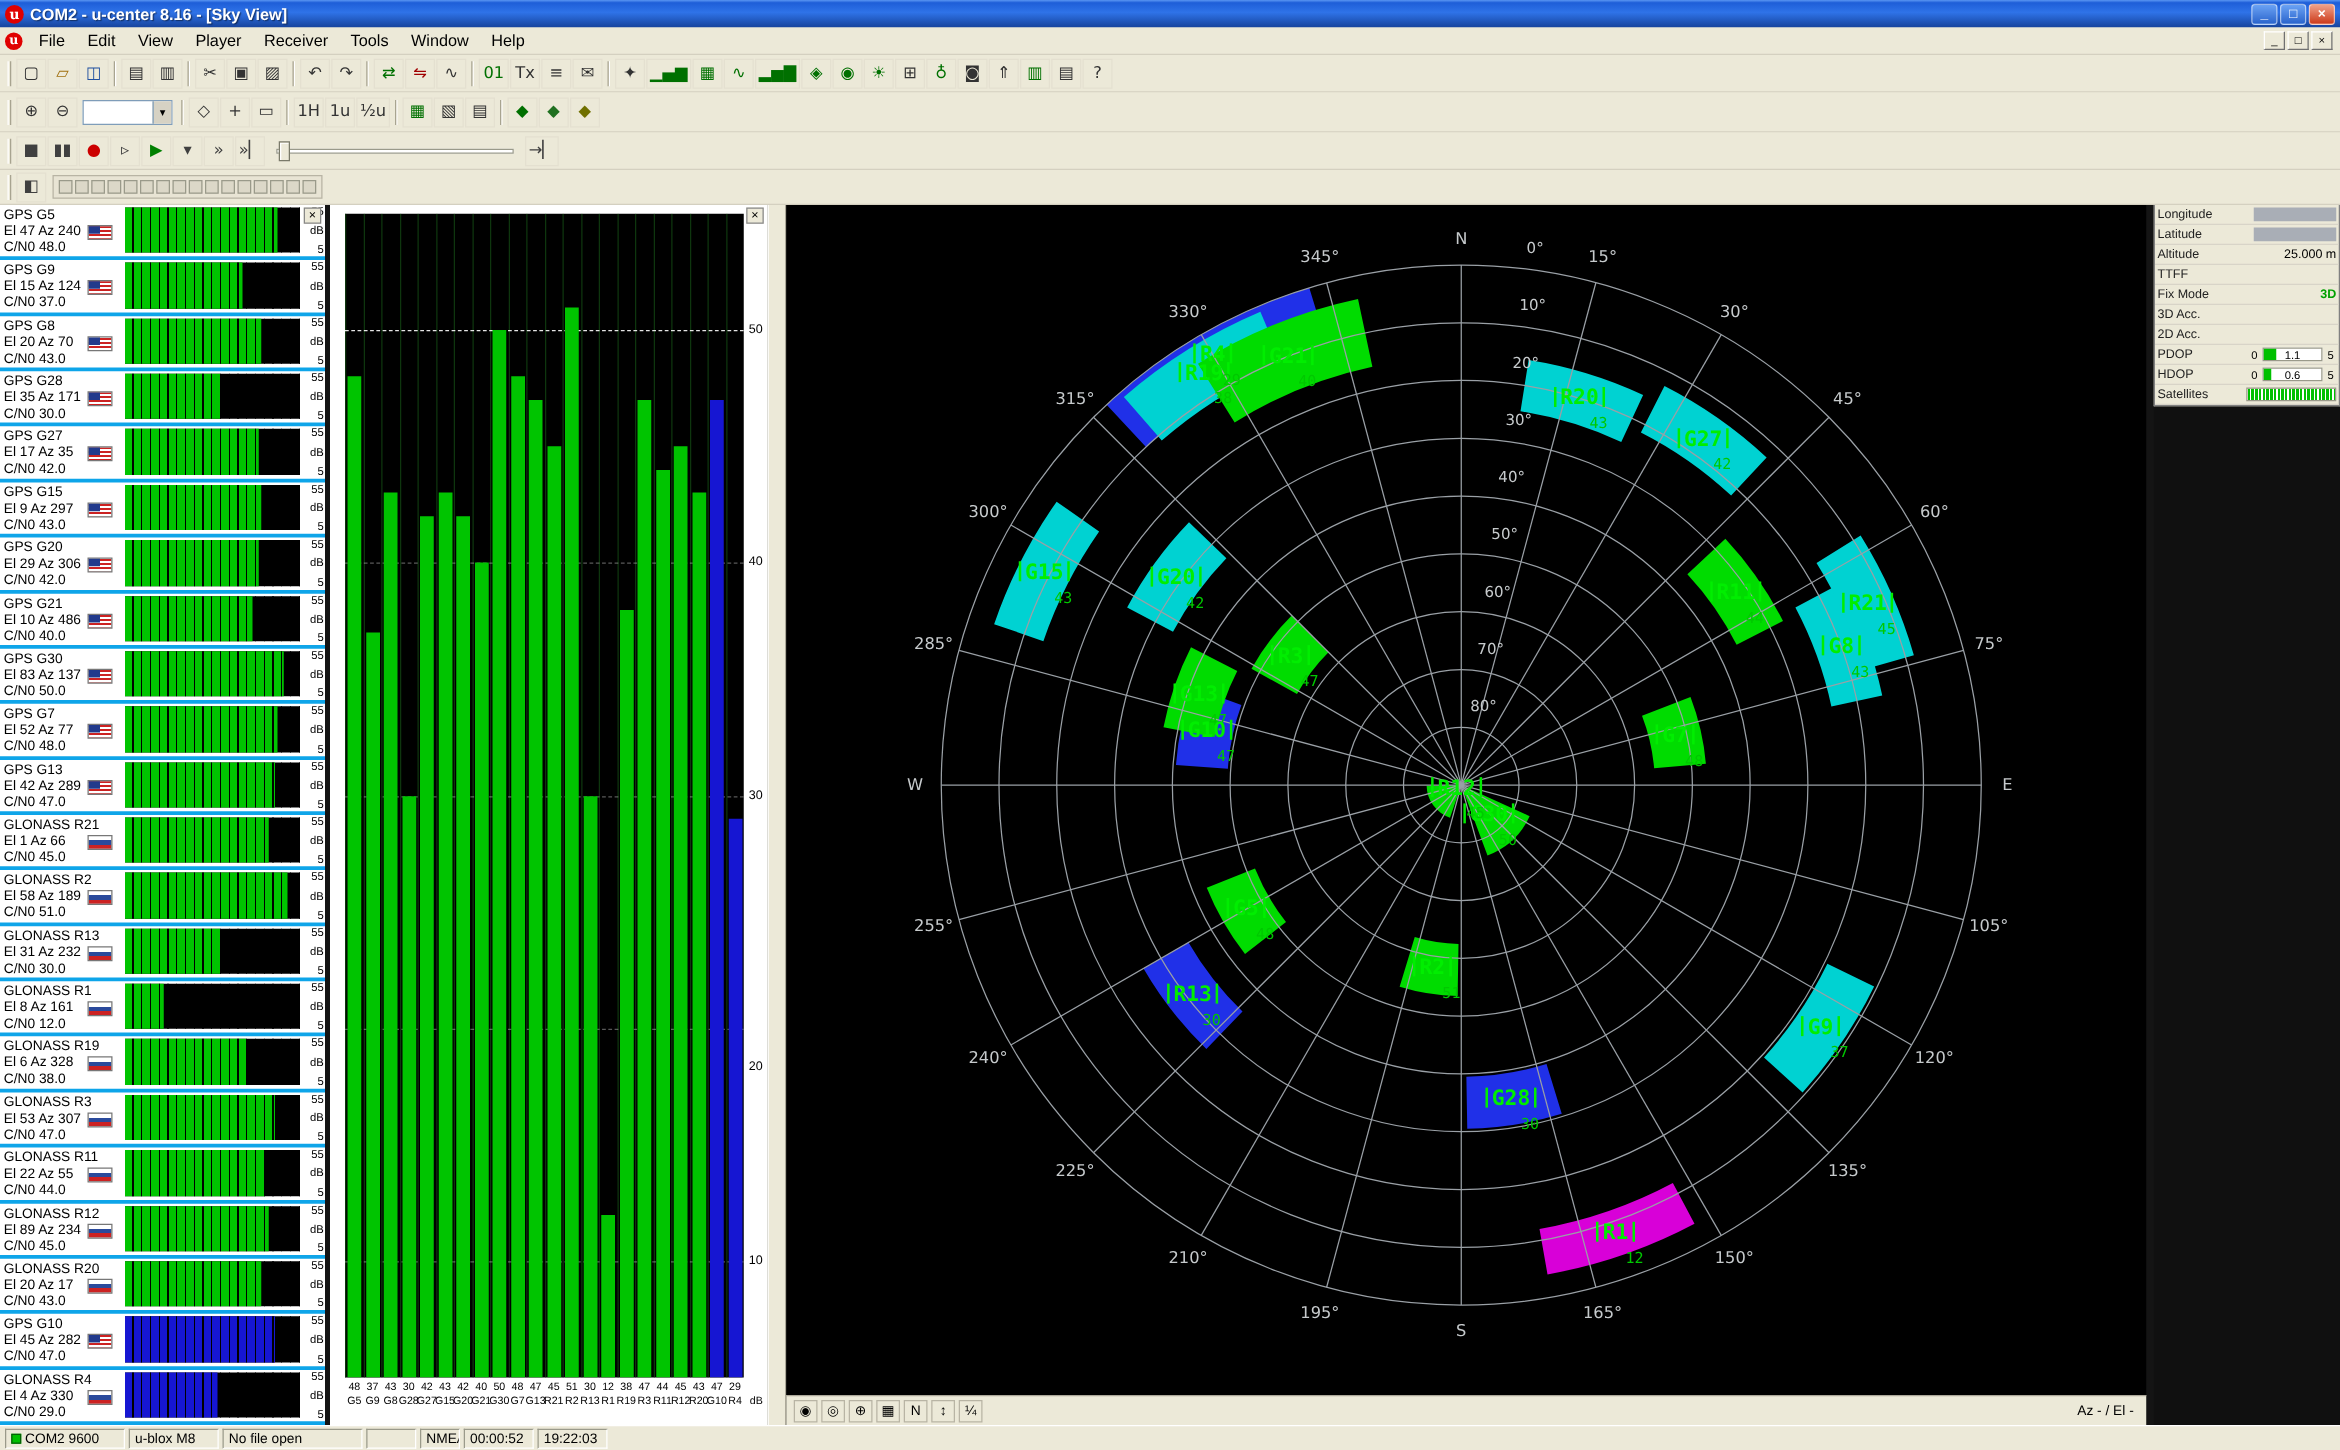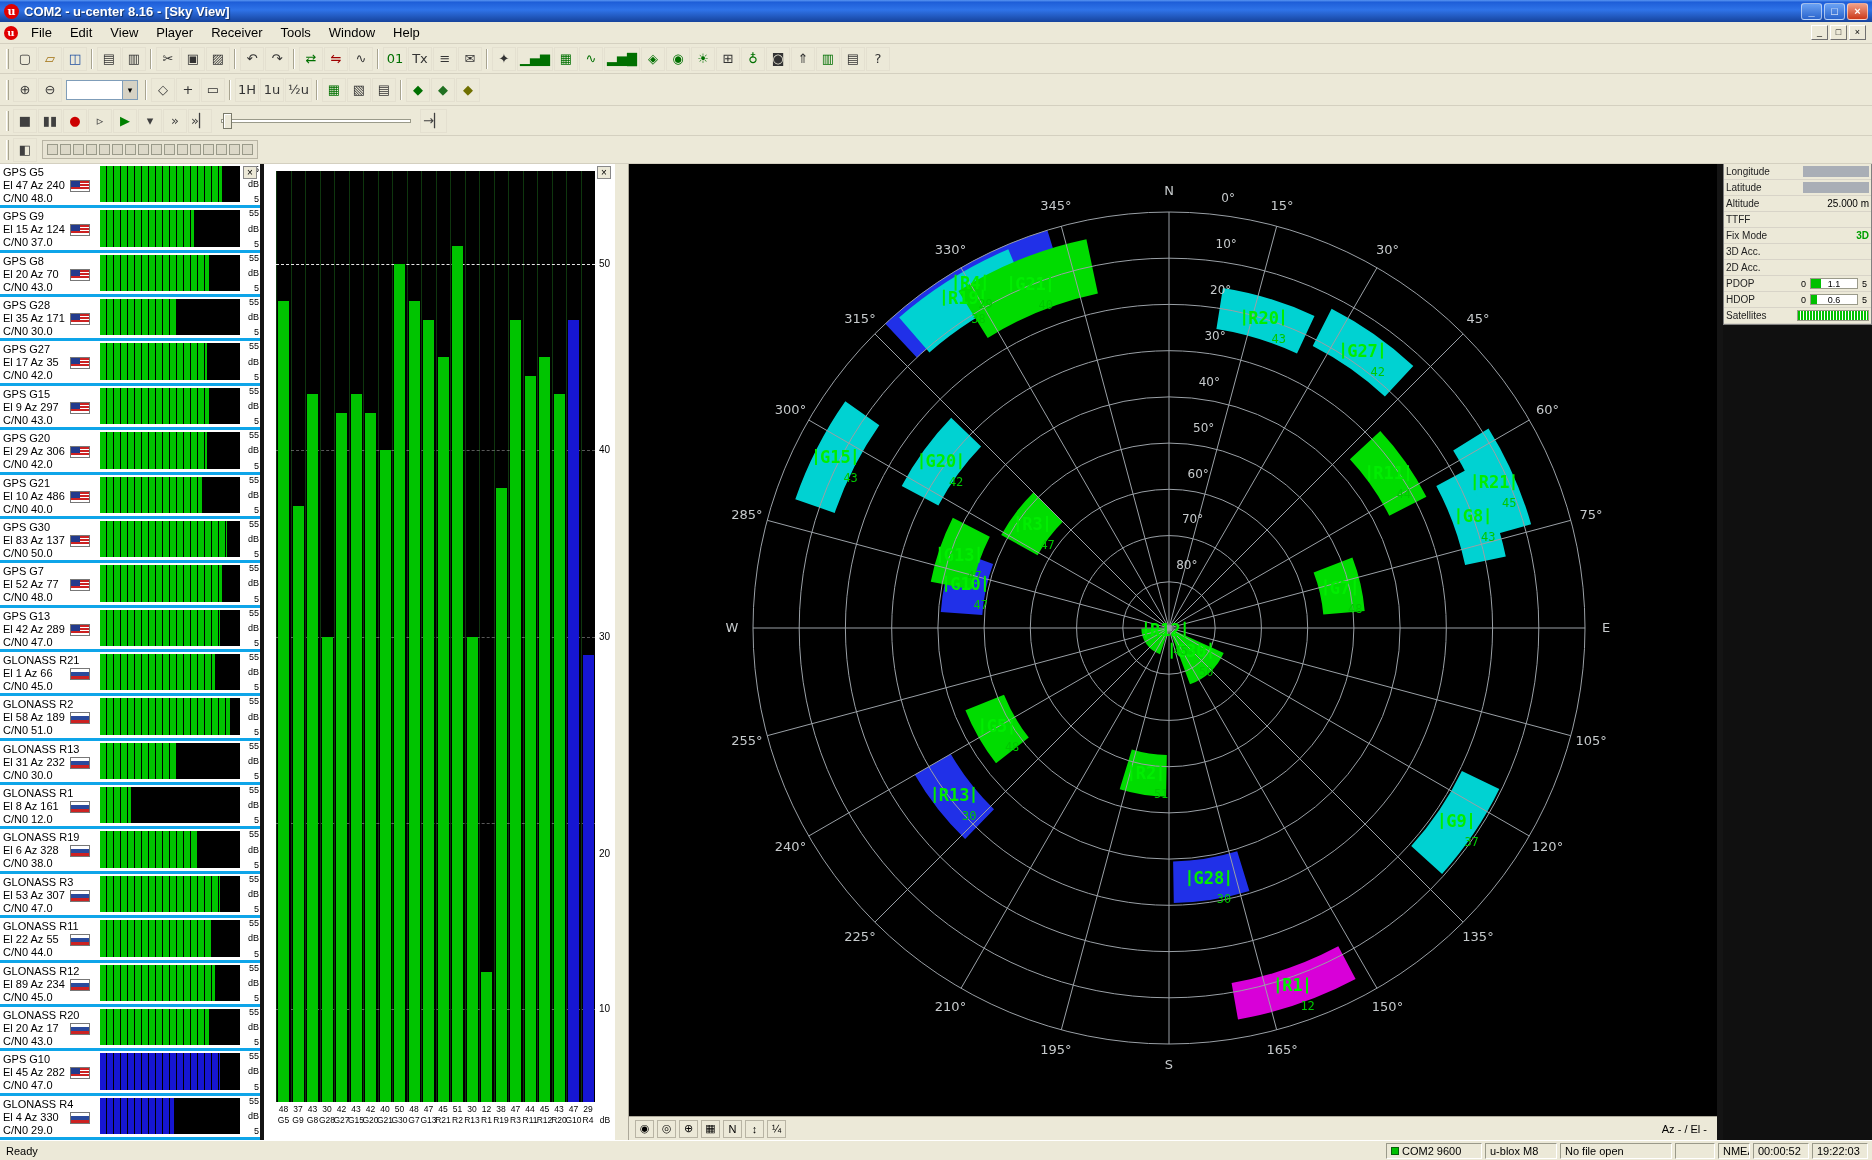--- a/index.html
+++ b/index.html
@@ -1059,21 +1059,20 @@
           <div class="dp-row">
             <div class="dp-label">Satellites</div>
             <div class="dp-satbar"></div>
           </div>
         </div>
     </div>
 
   </div>
 
   <div class="statusbar">
-    <div class="sb-ready">Ready</div>
     <div id="sb-cells" style="display:flex;gap:3px;">
         <div class="sb-cell" style="width: 96px;">
           <span class="sb-led"></span>
           <span>COM2 9600</span>
         </div>
         <div class="sb-cell" style="width: 72px;">
           <span>u-blox M8</span>
         </div>
         <div class="sb-cell" style="width: 112px;">
           <span>No file open</span>

